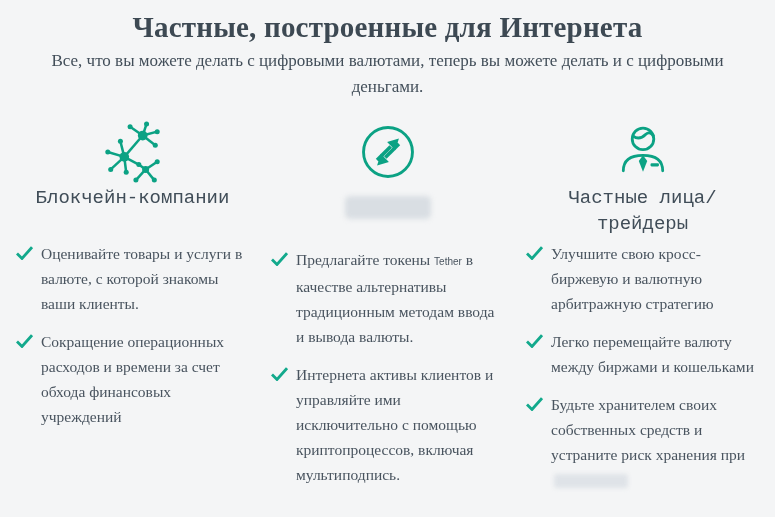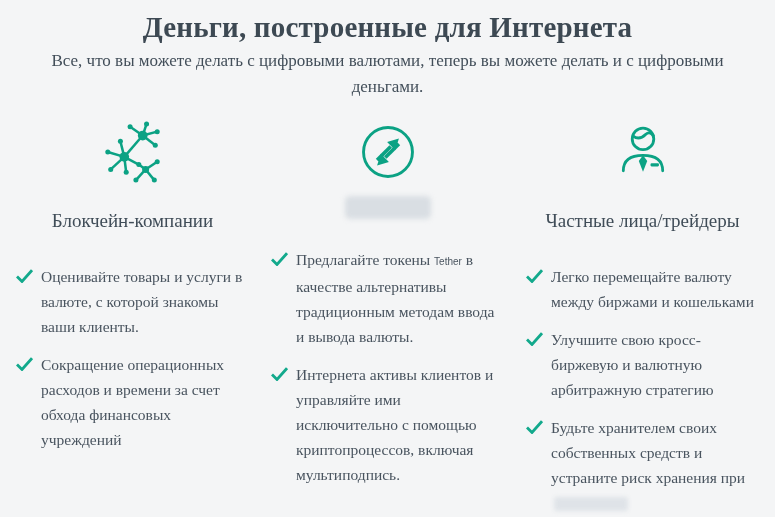--- a/index.html
+++ b/index.html
@@ -33,22 +33,22 @@
   .grid{
     display:grid;grid-template-columns:repeat(3,1fr);
     column-gap:22px;margin-top:16px;
   }
   .col{text-align:center;}
   .icon-box{
     height:64px;display:flex;align-items:center;justify-content:center;
     margin-top:4px;
   }
   .col-title{
-    height:28px;margin-top:24px;
-    font-size:19px;line-height:26px;color:#404d58;
+    height:28px;margin-top:1px;
+    font-size:19px;line-height:26px;color:#404d58;font-family:Liberation Mono, monospace;
   }
   .redacted-title{
     width:86px;height:23px;margin:12px auto 0;
     background:var(--redact);border-radius:5px;
     filter:blur(2.5px);
   }
   .benefits{
     text-align:left;margin-top:28px;
     list-style:none;padding:0;
   }
@@ -64,21 +64,21 @@
     background:#dfe3e8;border-radius:3px;filter:blur(2px);
     vertical-align:middle;
   }
   svg{display:block;}
 </style>
 </head>
 <body>
 
 <div class="wrap">
 
-  <h1 class="page-title">Деньги, построенные для Интернета</h1>
+  <h1 class="page-title">Частные, построенные для Интернета</h1>
   <p class="page-subtitle">Все, что вы можете делать с цифровыми валютами, теперь вы можете делать и с цифровыми деньгами.</p>
 
   <div class="grid">
 
     <div class="col">
       <div class="icon-box">
         <svg width="62" height="62" viewBox="0 0 64 64">
           <g stroke="#0ba284" stroke-width="2.6" fill="none">
             <line x1="42" y1="15" x2="23" y2="37"></line>
             <line x1="42" y1="15" x2="29" y2="6"></line>
@@ -179,27 +179,27 @@
             <rect x="40" y="44" width="9" height="3.4" rx="1.2"></rect>
           </g>
         </svg>
       </div>
       <div class="col-title">Частные лица/трейдеры</div>
       <ul class="benefits">
         <li class="item">
           <svg class="check" width="17" height="14" viewBox="0 0 17 14">
               <path d="M1 7.5 L6 12.5 L16 1.2" stroke="#12a98c" stroke-width="2.8" fill="none"></path>
             </svg>
+          <span>Улучшите свою кросс-биржевую и валютную арбитражную стратегию</span>
+        </li>
+        <li class="item">
+          <svg class="check" width="17" height="14" viewBox="0 0 17 14">
+              <path d="M1 7.5 L6 12.5 L16 1.2" stroke="#12a98c" stroke-width="2.8" fill="none"></path>
+            </svg>
           <span>Легко перемещайте валюту между биржами и кошельками</span>
-        </li>
-        <li class="item">
-          <svg class="check" width="17" height="14" viewBox="0 0 17 14">
-              <path d="M1 7.5 L6 12.5 L16 1.2" stroke="#12a98c" stroke-width="2.8" fill="none"></path>
-            </svg>
-          <span>Улучшите свою кросс-биржевую и валютную арбитражную стратегию</span>
         </li>
         <li class="item">
           <svg class="check" width="17" height="14" viewBox="0 0 17 14">
               <path d="M1 7.5 L6 12.5 L16 1.2" stroke="#12a98c" stroke-width="2.8" fill="none"></path>
             </svg>
           <span>Будьте хранителем своих собственных средств и устраните риск хранения при</span><span class="redacted-word"></span>
         </li>
       </ul>
     </div>
 

